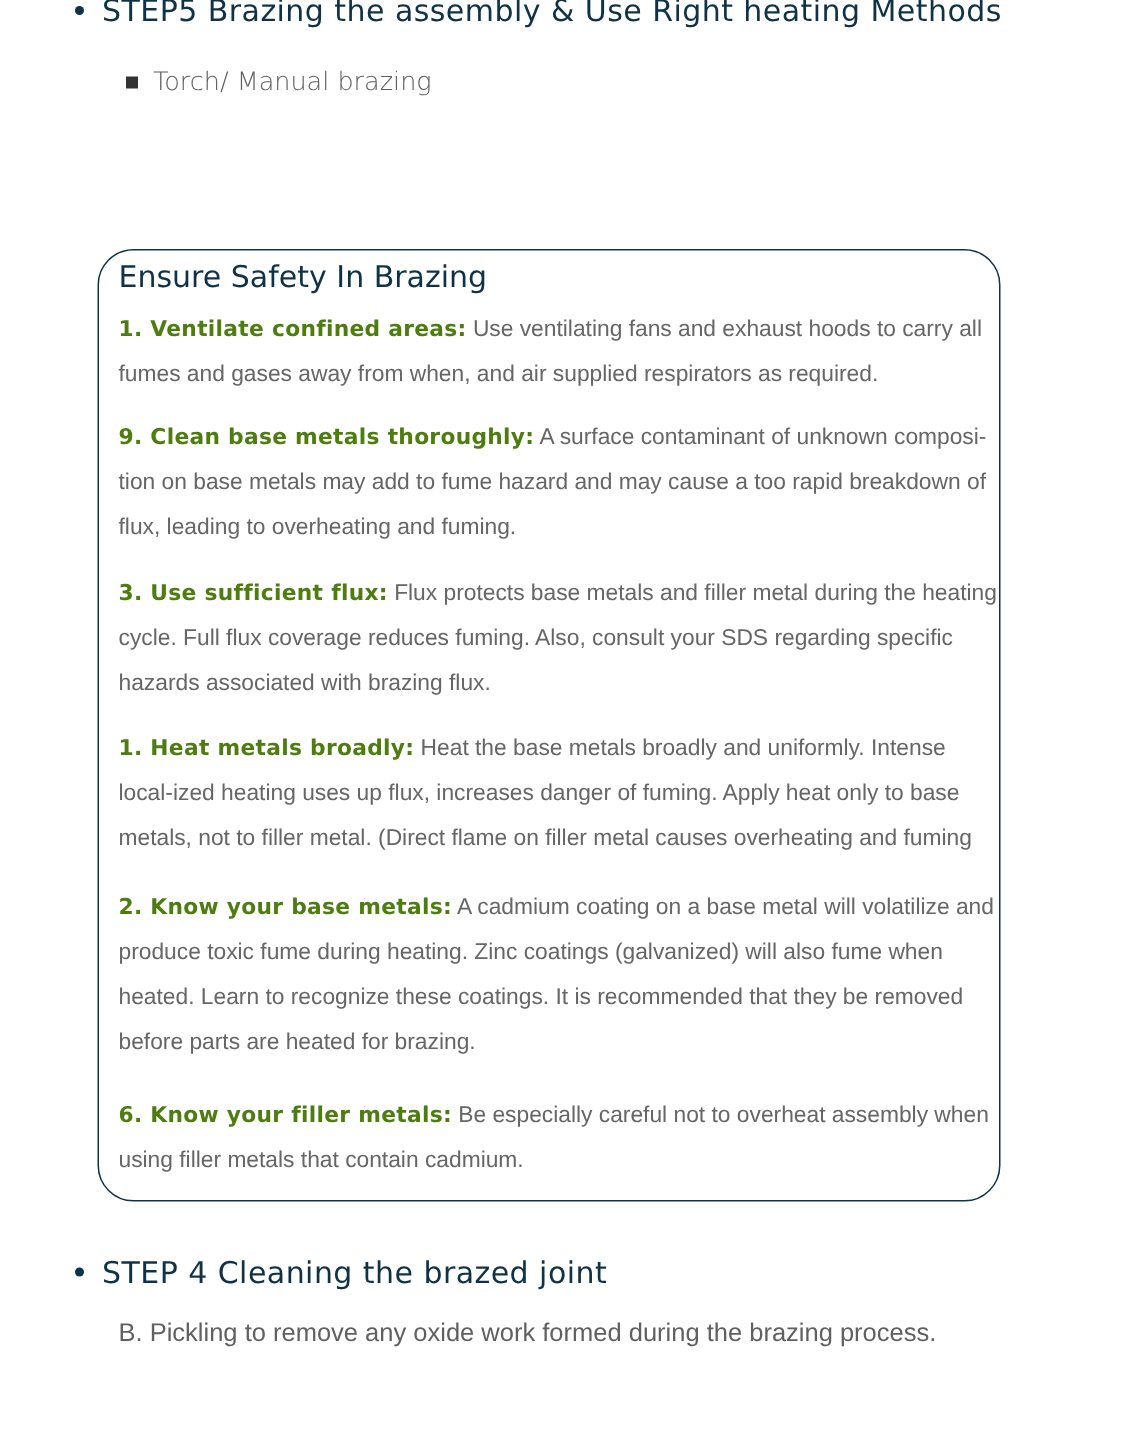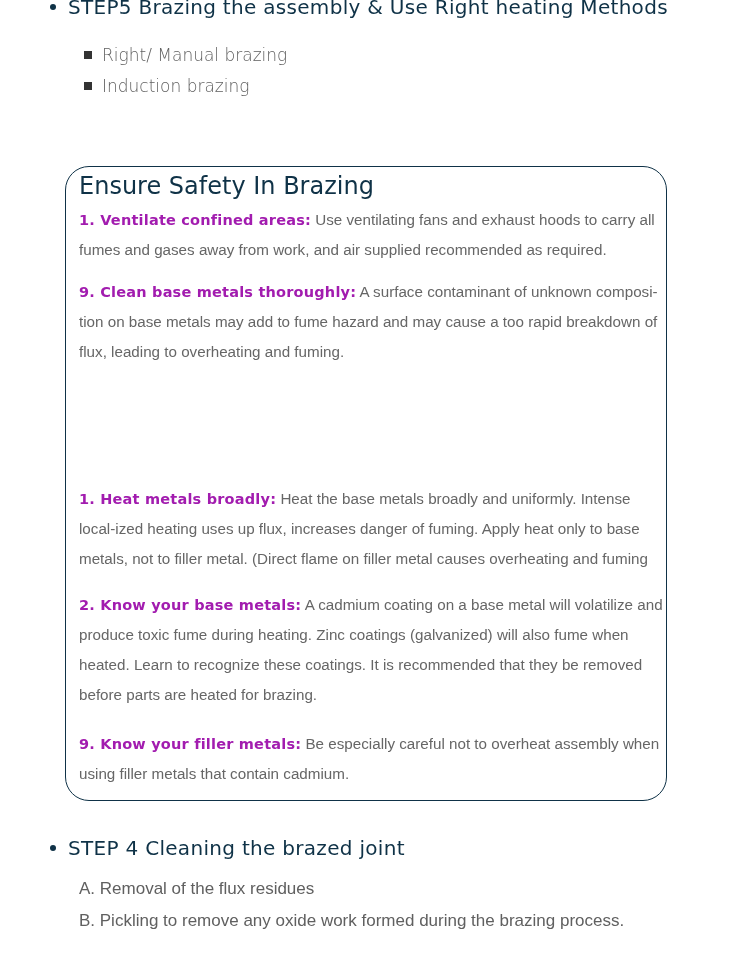--- a/index.html
+++ b/index.html
@@ -70,38 +70,38 @@
       height: 635px;
       border: 1.5px solid #0f3247;
       border-radius: 24px;
       box-sizing: border-box;
     }
     .safety-title {
       position: absolute;
       left: 13px;
       top: 5px;
       font-family: "DejaVu Sans", sans-serif;
-      font-size: 24px;
+      font-size: 20px;
       color: #0f3247;
       white-space: nowrap;
     }
     .rule {
       position: absolute;
       left: 13px;
       width: 590px;
       font-size: 15.2px;
       line-height: 30px;
       color: #666666;
       font-family: "Liberation Sans", sans-serif;
     }
     .rule .rule-title {
       font-family: "DejaVu Sans", sans-serif;
       font-weight: bold;
       font-size: 14.5px;
-      color: #a21caf;
+      color: #4d7c0f;
       letter-spacing: 0.2px;
     }
     .r1 { top: 38px; }
     .r2 { top: 110px; }
     .r3 { top: 214px; }
     .r4 { top: 317px; }
     .r5 { top: 423px; }
     .r6 { top: 562px; }
 
     .clean-list {
@@ -124,49 +124,47 @@
 <body>
 
 <div class="step-heading step5">
   <span class="bullet"></span>
   <span>STEP5 Brazing the assembly &amp; Use Right heating Methods</span>
 </div>
 
 <ul class="method-list">
   <li>
     <span class="sq"></span>
-    <span>Right/ Manual brazing</span>
-  </li>
-  <li>
-    <span class="sq"></span>
-    <span>Induction brazing</span>
+    <span>Torch/ Manual brazing</span>
   </li>
 </ul>
 
 <div class="safety-box">
   <div class="safety-title">Ensure Safety In Brazing</div>
 
   <div class="rule r1">
-    <span class="rule-title">1. Ventilate confined areas:</span><span> Use ventilating fans and exhaust hoods to carry all fumes and gases away from work, and air supplied recommended as required.</span>
+    <span class="rule-title">1. Ventilate confined areas:</span><span> Use ventilating fans and exhaust hoods to carry all fumes and gases away from when, and air supplied respirators as required.</span>
   </div>
   <div class="rule r2">
     <span class="rule-title">9. Clean base metals thoroughly:</span><span> A surface contaminant of unknown composi-tion on base metals may add to fume hazard and may cause a too rapid breakdown of flux, leading to overheating and fuming.</span>
+  </div>
+  <div class="rule r3">
+    <span class="rule-title">3. Use sufficient flux:</span><span> Flux protects base metals and filler metal during the heating cycle. Full flux coverage reduces fuming. Also, consult your SDS regarding specific hazards associated with brazing flux.</span>
   </div>
   <div class="rule r4">
     <span class="rule-title">1. Heat metals broadly:</span><span> Heat the base metals broadly and uniformly. Intense local-ized heating uses up flux, increases danger of fuming. Apply heat only to base metals, not to filler metal. (Direct flame on filler metal causes overheating and fuming</span>
   </div>
   <div class="rule r5">
     <span class="rule-title">2. Know your base metals:</span><span> A cadmium coating on a base metal will volatilize and produce toxic fume during heating. Zinc coatings (galvanized) will also fume when heated. Learn to recognize these coatings. It is recommended that they be removed before parts are heated for brazing.</span>
   </div>
   <div class="rule r6">
-    <span class="rule-title">9. Know your filler metals:</span><span> Be especially careful not to overheat assembly when using filler metals that contain cadmium.</span>
+    <span class="rule-title">6. Know your filler metals:</span><span> Be especially careful not to overheat assembly when using filler metals that contain cadmium.</span>
   </div>
 </div>
 
 <div class="step-heading step6">
   <span class="bullet"></span>
   <span>STEP 4 Cleaning the brazed joint</span>
 </div>
 
 <ul class="clean-list">
-  <li>A. Removal of the flux residues</li>
   <li>B. Pickling to remove any oxide work formed during the brazing process.</li>
 </ul>
 
 </body></html>

